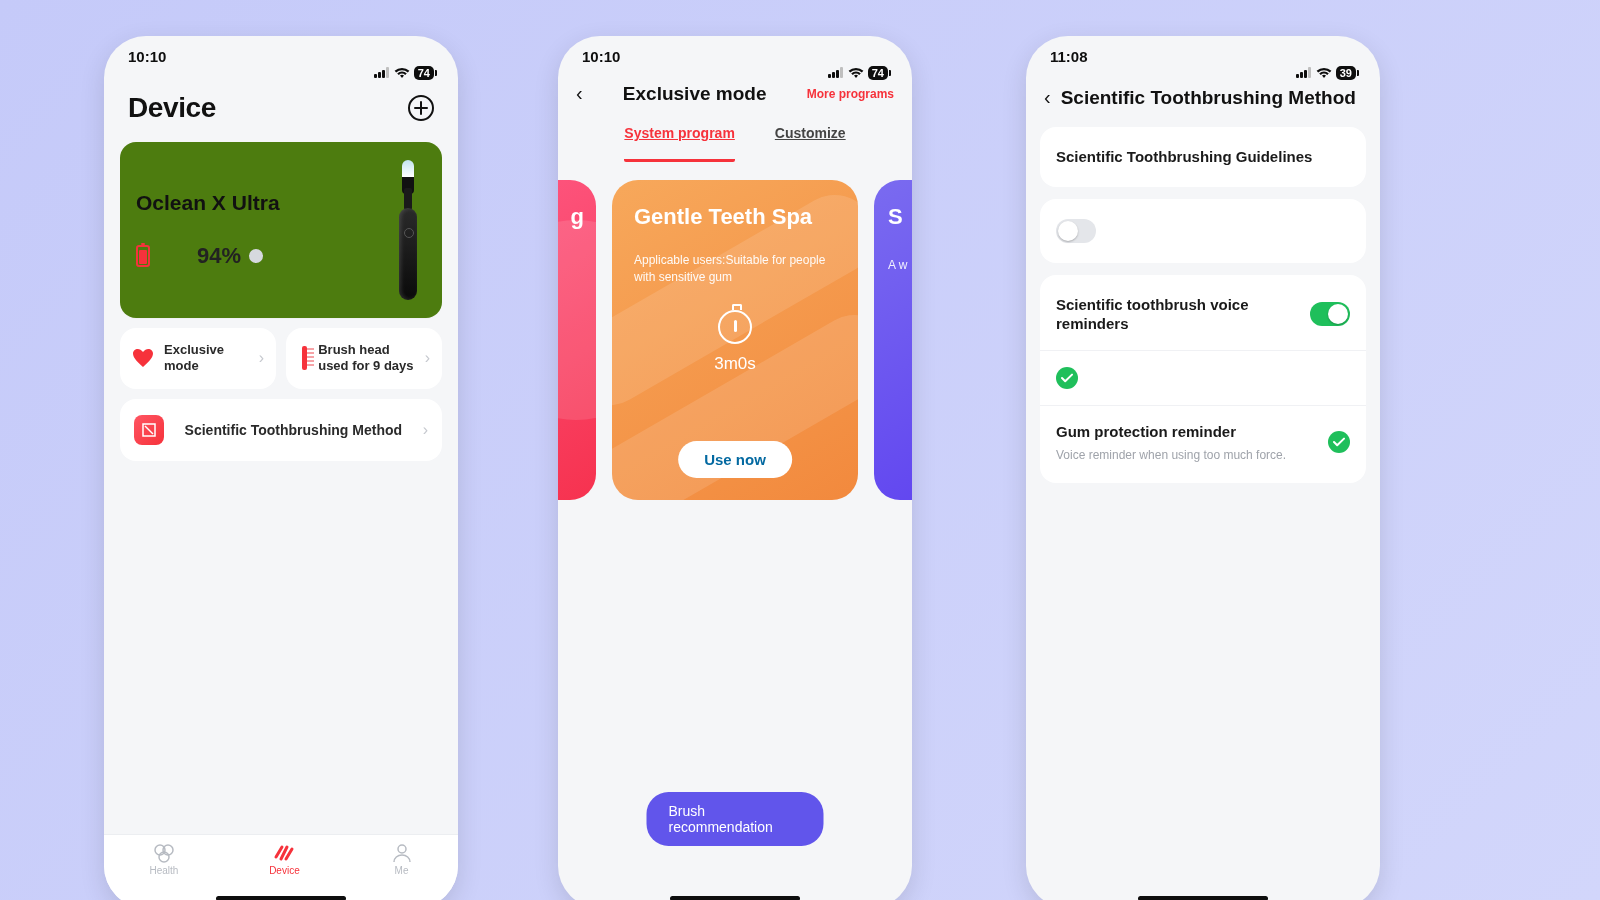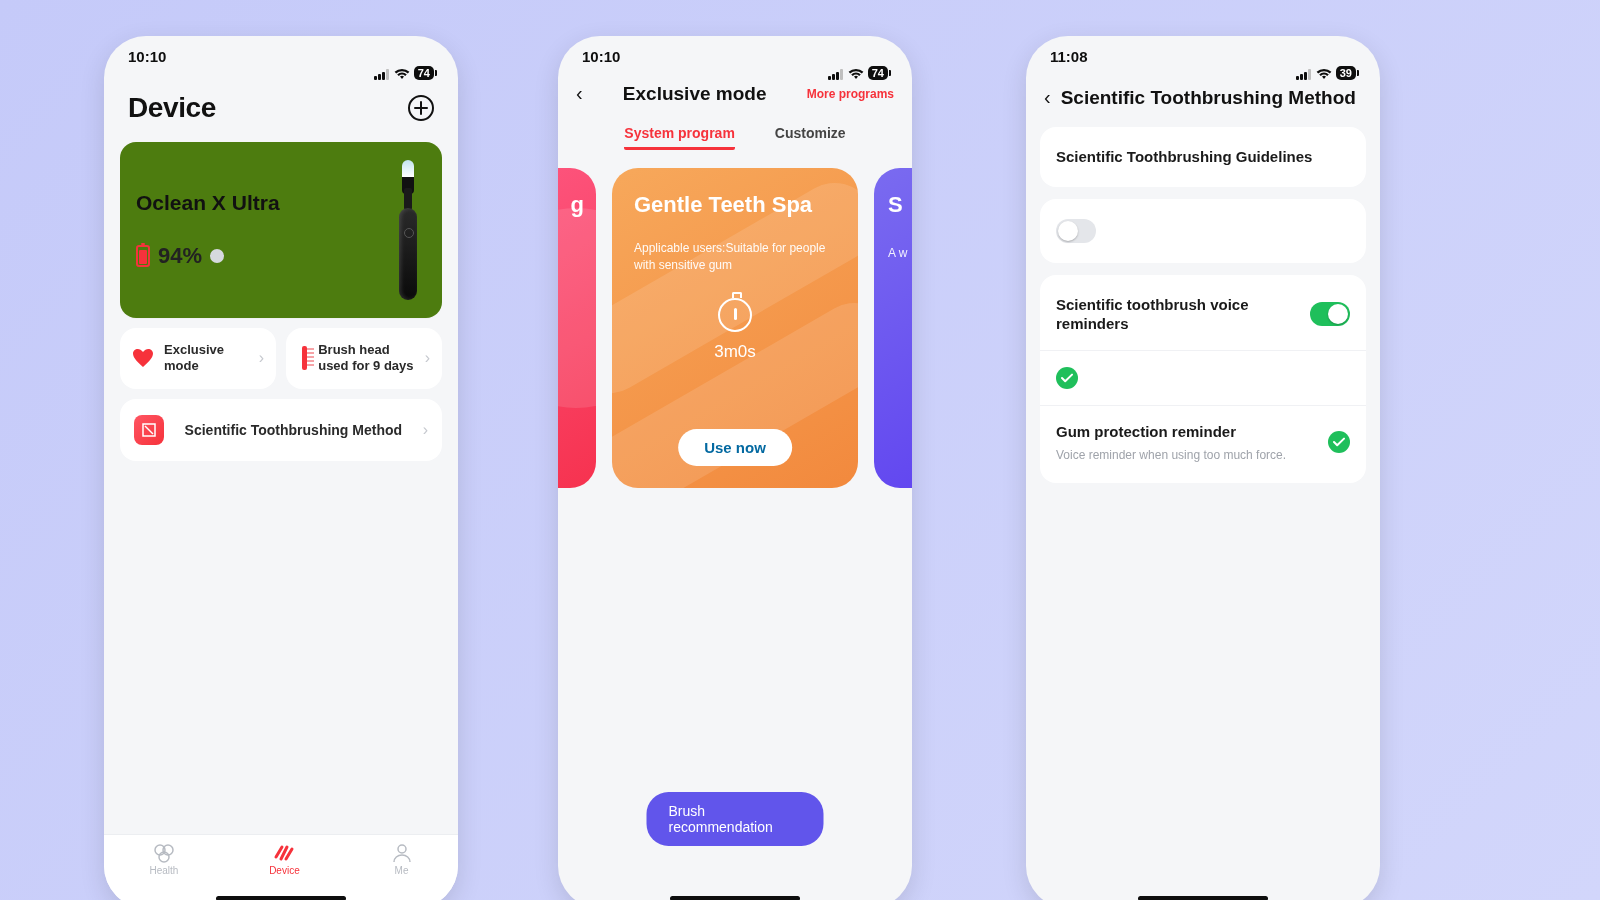--- a/index.html
+++ b/index.html
@@ -24,21 +24,21 @@
   .phone1 { left: 104px; }
   .phone2 { left: 558px; }
   .phone3 { left: 1026px; }
 
   .statusbar {
     height: 40px;
     padding: 0 24px;
     display: flex; align-items: center; justify-content: space-between;
     font-size: 15px; font-weight: 700; color: #0e0e0e;
   }
-  .status-right { display:flex; align-items:flex-end; gap:4px;margin-top:33px; }
+  .status-right { display:flex; align-items:center; gap:4px;margin-top:33px; }
   .bars-icon { width:16px; height:11px; position:relative; display:inline-block; }
   .bars-icon span { position:absolute; bottom:0; width:3px; background:#0e0e0e; border-radius:1px; }
   .bars-icon span:nth-child(1){ left:0; height:4px; }
   .bars-icon span:nth-child(2){ left:4px; height:6px; }
   .bars-icon span:nth-child(3){ left:8px; height:8px; }
   .bars-icon span:nth-child(4){ left:12px; height:11px; background:#bfbfbf; }
   .wifi-icon svg { display:block; }
   .battery-badge {
     font-size:11px; font-weight:700; color:#fff;
     background:#0e0e0e; border-radius:5px;
@@ -68,21 +68,21 @@
     text-align: right;
   }
 
   .device-card { display:flex; padding:18px 16px; align-items:center; justify-content:space-between; }
   .device-left { display:flex; flex-direction:column; gap:28px; }
   .device-name { font-size:21px; font-weight:700; color:#111; }
   .battery-row { display:flex; align-items:center; gap:8px; }
   .battery-icon { width:14px; height:22px; border:2px solid #f6323b; border-radius:3px; position:relative; }
   .battery-icon::before { content:""; position:absolute; top:-4px; left:3px; width:4px; height:2px; background:#f6323b; border-radius:1px; }
   .battery-icon::after  { content:""; position:absolute; bottom:1px; left:1px; right:1px; height:14px; background:#f6323b; border-radius:1px; }
-  .battery-pct { font-size:22px; font-weight:700; color:#222; }
+  .battery-pct { font-size:22px; font-weight:700; color:#222;margin-left:39px; }
   .info-dot { width:14px; height:14px; border-radius:50%; background:#d6d9de; }
   .toothbrush { width:36px; height:140px; position:relative; }
   .brush-head { position:absolute; top:0; left:12px; width:12px; height:34px; background:linear-gradient(#c2e3ef,#fff 50%,#111 50%); border-radius:6px 6px 4px 4px; }
   .brush-neck { position:absolute; top:28px; left:14px; width:8px; height:22px; background:#1a1a1a; border-radius:2px; }
   .brush-body { position:absolute; top:48px; left:9px; width:18px; height:92px; background:linear-gradient(#2a2a2a,#0a0a0a); border-radius:9px; box-shadow:inset 2px 0 4px rgba(255,255,255,0.15); }
   .brush-body::before{ content:""; position:absolute; top:20px; left:5px; width:8px; height:8px; border:1px solid #555; border-radius:50%; }
 
   .row-cards { display:flex; gap:10px; margin:0 16px 10px; }
   .minicard {
     flex:1 1 0; background:#fff; border-radius:16px; padding:14px 12px;
@@ -120,21 +120,21 @@
   .tab.active { color:#f6323b; }
   .tab svg { display:block; }
   .home-indicator { position:absolute; bottom:7px; left:50%; transform:translateX(-50%); width:130px; height:5px; border-radius:3px; background:#0e0e0e; }
 
   
   .modebar { display:flex; align-items:center; padding:6px 18px 0; gap:14px; position:relative; }
   .back-chev { font-size:20px; color:#111; }
   .modebar-title { flex:1; text-align:center; font-size:19px; font-weight:700; color:#111; }
   .more-link { font-size:12px; color:#f6323b; font-weight:600; white-space:nowrap; }
   .tabs2 { display:flex; justify-content:center; gap:40px; margin-top:20px; font-size:14px; font-weight:600; }
-  .tabs2 .t { color:#444; padding-bottom:6px; }
+  .tabs2 .t { color:#444; padding-bottom:18px;text-decoration:underline; }
   .tabs2 .t.active { color:#f6323b; border-bottom:3px solid #f6323b; border-radius:2px; }
 
   .carousel { position:relative; height:340px; margin-top:18px; }
   .carousel-card {
     position:absolute; top:0; width:246px; height:320px; border-radius:26px; color:#fff;
     padding:24px 22px; overflow:hidden;
   }
   .cc-left { left:-208px; background:linear-gradient(150deg,#ff5e8a,#f6324f); }
   .cc-left::after{ content:""; position:absolute; width:200px; height:200px; border-radius:50%; background:rgba(255,255,255,0.12); right:-80px; top:40px; }
   .cc-main {

